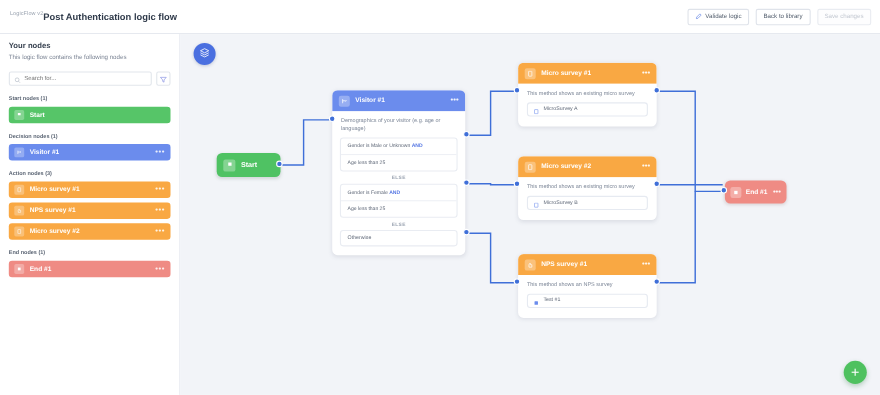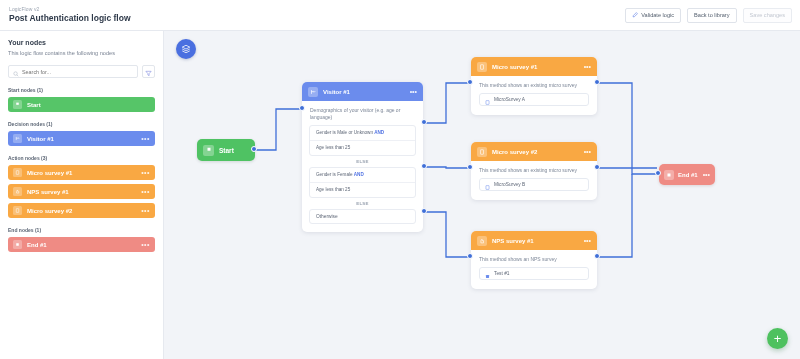--- a/index.html
+++ b/index.html
@@ -13,21 +13,21 @@
   
   .topbar {
     height: 31px;
     background: #ffffff;
     border-bottom: 1px solid #e6e9ef;
     display: flex;
     align-items: center;
     justify-content: space-between;
     padding: 0 8px 0 9px;
   }
-  .brand-block { display: flex; flex-direction: column; justify-content: center; }
+  .brand-block { display: flex; flex-direction: row; justify-content: center; }
   .brand-sup { font-size: 5px; color: #9aa3b0; letter-spacing: .1px; line-height: 7px; }
   .brand-title { font-size: 8.5px; font-weight: bold; color: #2f3a4a; line-height: 11px; }
 
   .topbar-actions { display: flex; align-items: center; gap: 6px; }
   .tbtn {
     height: 15px;
     border: 1px solid #dfe3ea;
     border-radius: 2px;
     background: #fff;
     color: #55606f;

